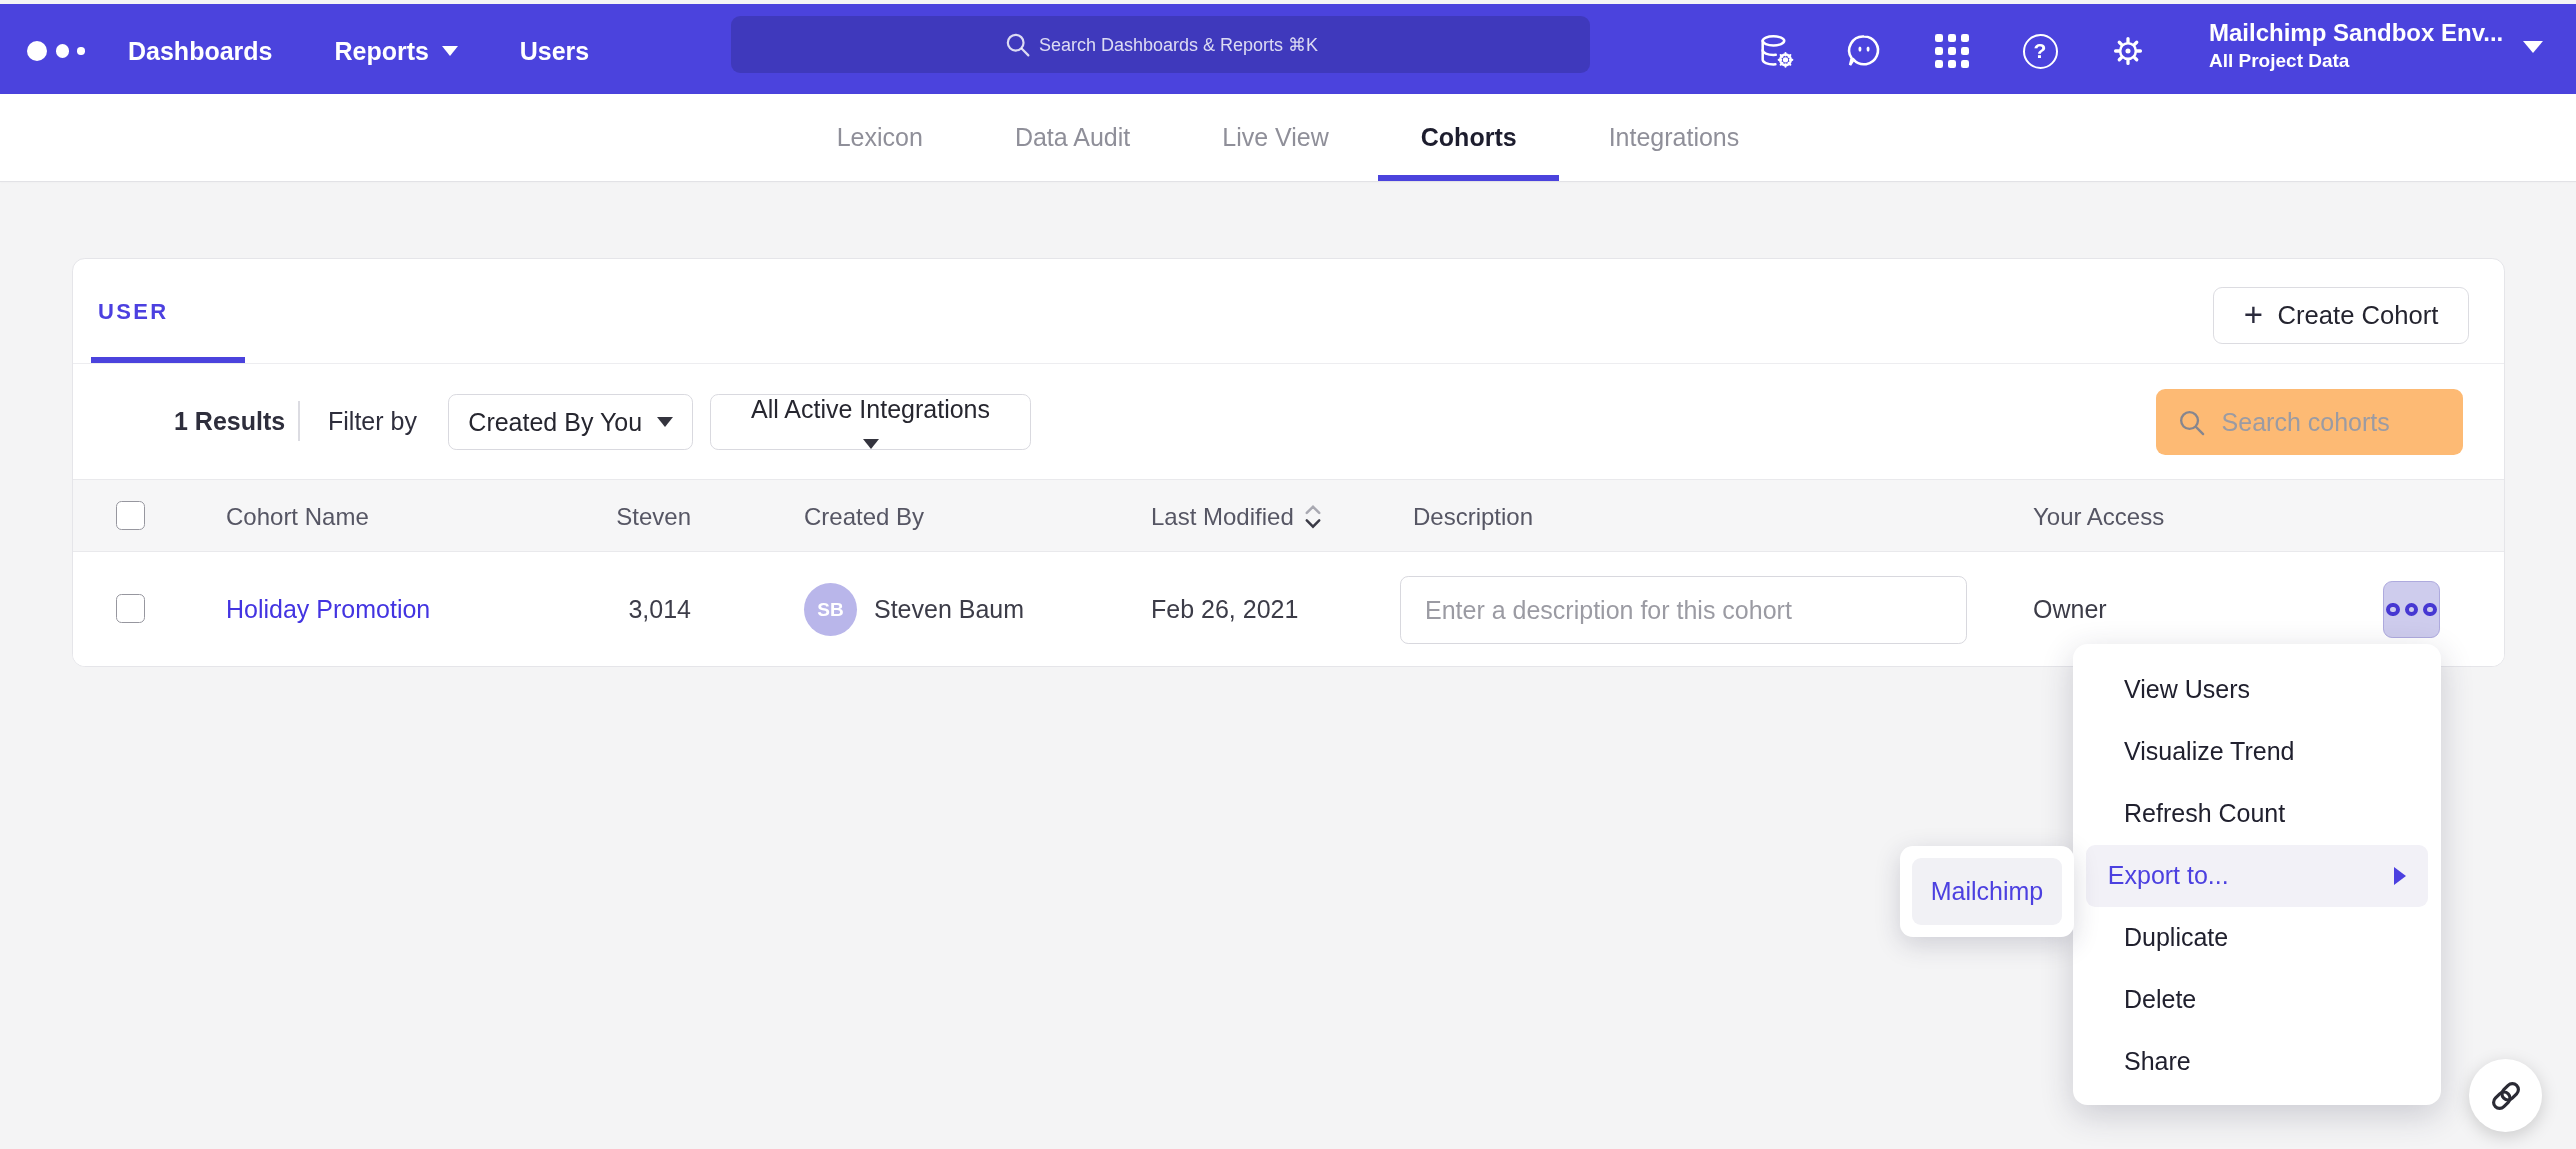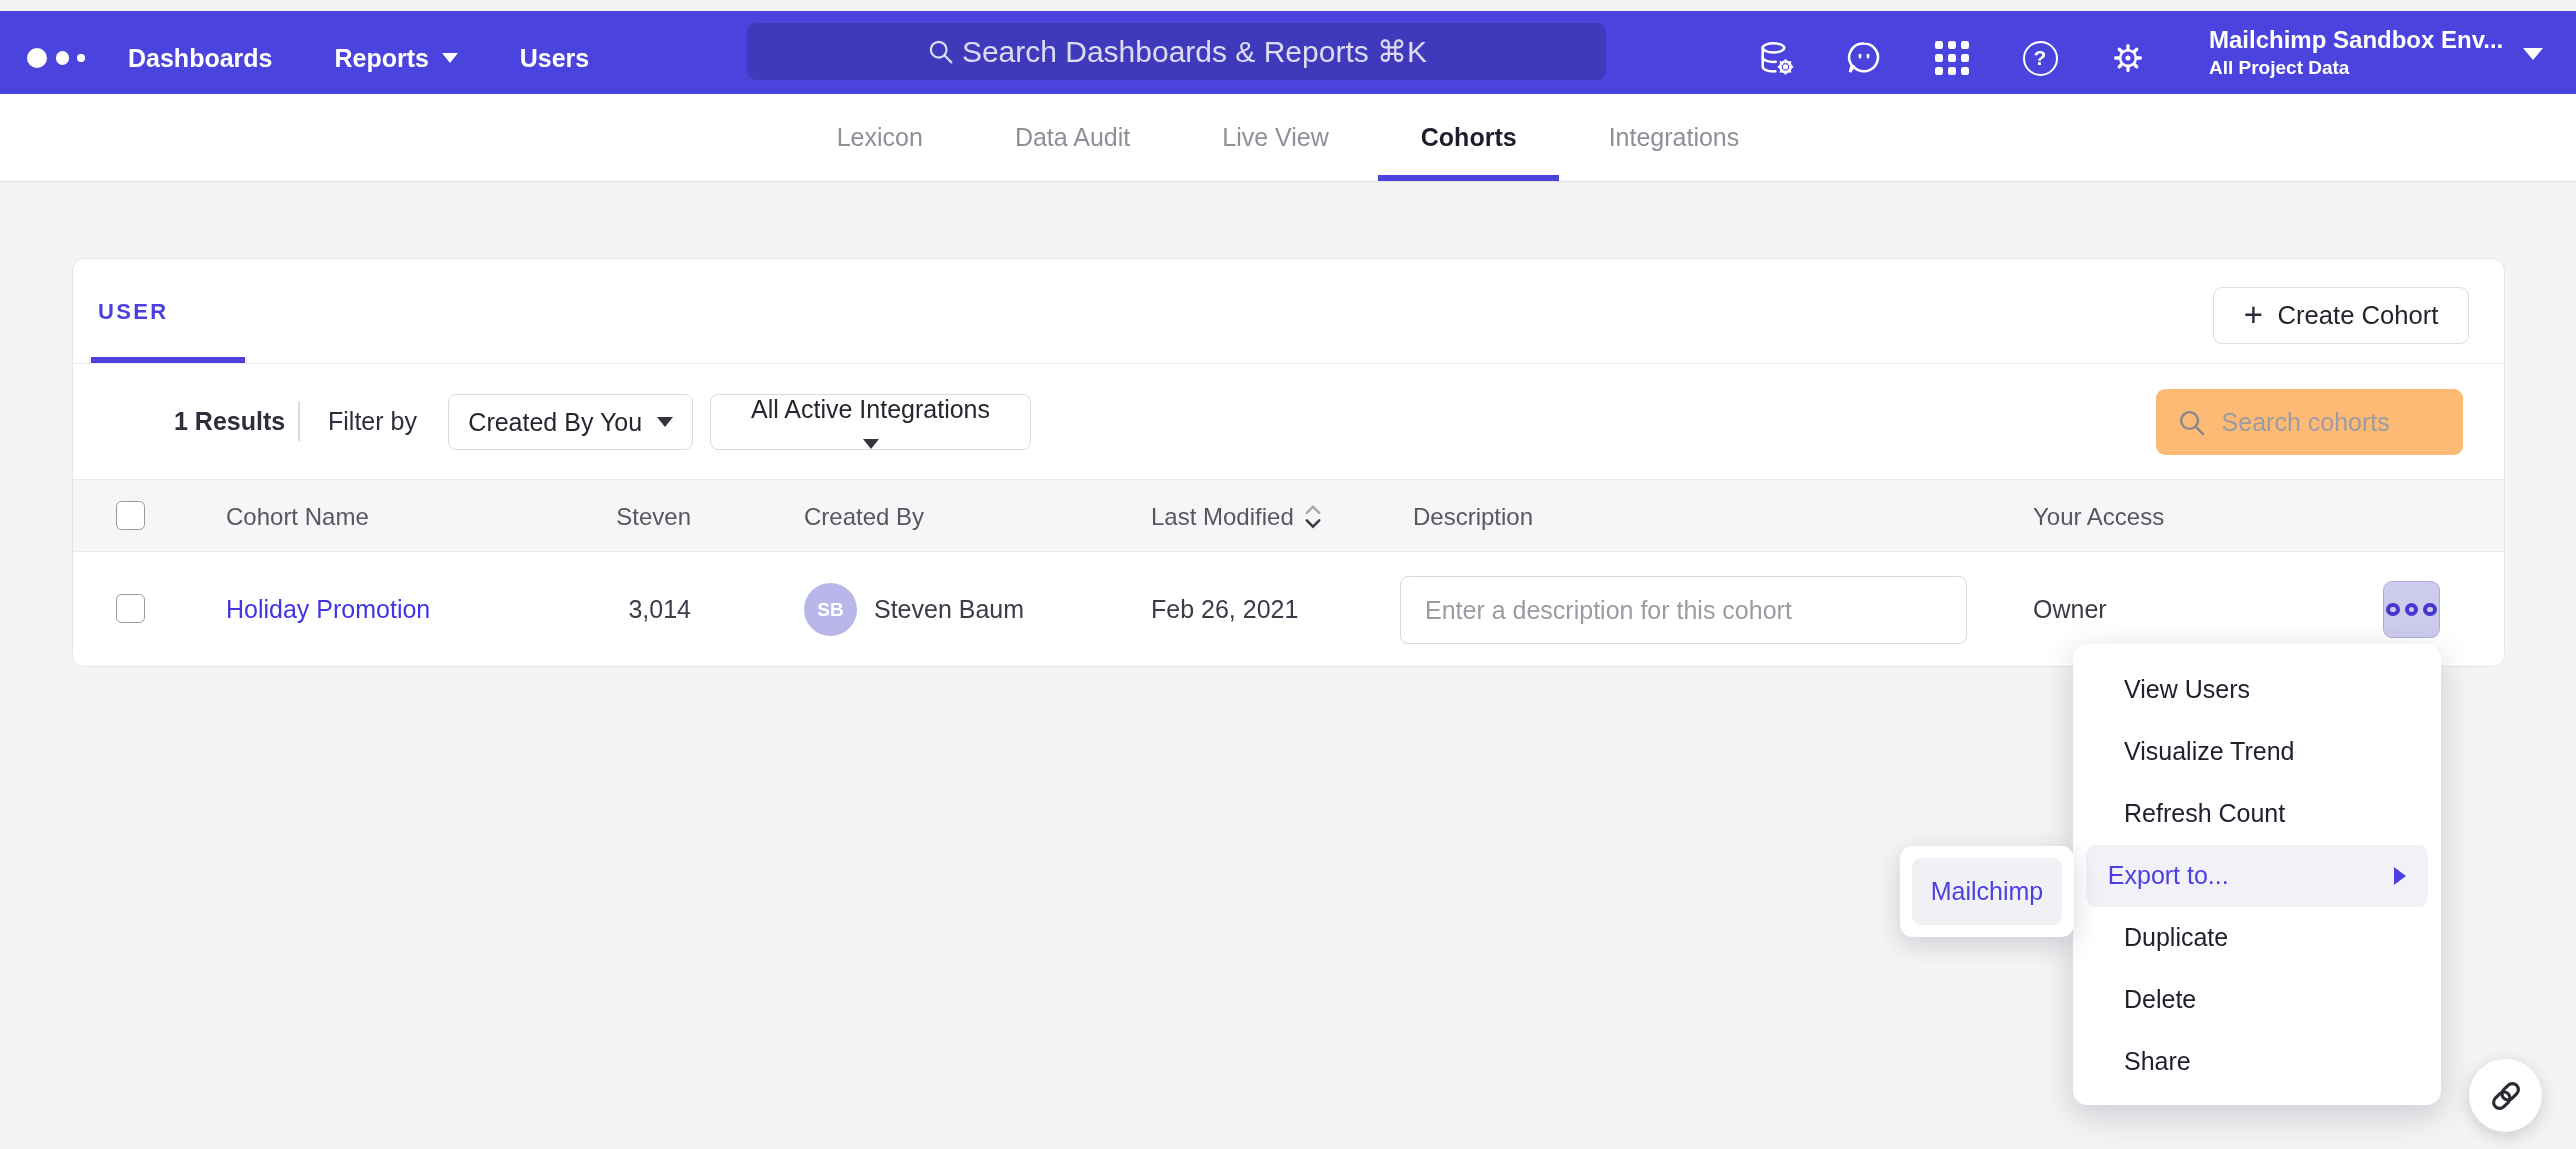--- a/index.html
+++ b/index.html
@@ -6,35 +6,35 @@
   html,body { width:2576px; height:1150px; }
   body {
     font-family:"Liberation Sans", sans-serif;
     background:#f4f4f5;
     position:relative;
     overflow:hidden;
     color:#2a2a36;
   }
   
   .topbar {
-    position:absolute; left:0; top:11px; width:2576px; height:94px;
+    position:absolute; left:0; top:4px; width:2576px; height:94px;
     background:#4b43dd; color:#fff;
   }
   .logo { position:absolute; left:27.4px; top:0; height:94px; display:flex; align-items:center; gap:8.2px; }
   .logo .d1{width:20px;height:20px;border-radius:50%;background:#fff;}
   .logo .d2{width:13.7px;height:13.7px;border-radius:50%;background:#fff;}
   .logo .d3{width:7.3px;height:7.3px;border-radius:50%;background:#fff;}
   .topnav { position:absolute; left:128px; top:0; height:94px; display:flex; align-items:center; gap:62px; }
   .topnav .navitem { font-size:25px; font-weight:700; color:#fff; display:flex; align-items:center; gap:12.8px; cursor:pointer; }
   .caret-down-sm { width:0; height:0; border-left:8.2px solid transparent; border-right:8.2px solid transparent; border-top:10px solid #fff; }
   .global-search {
     position:absolute; left:731px; top:12px; width:859px; height:57px;
     background:rgba(0,0,0,0.15); border-radius:9.1px;
     display:flex; align-items:center; justify-content:center; gap:7px;
-    color:rgba(255,255,255,0.82); font-size:30px; cursor:text;margin-left:16px;
+    color:rgba(255,255,255,0.82); font-size:18px; cursor:text;
   }
   .global-search svg { width:29px; height:29px; }
   .topicons { position:absolute; left:1755px; top:0; height:94px; display:flex; align-items:center; gap:46px; }
   .topicon { width:42px; height:42px; display:flex; align-items:center; justify-content:center; cursor:pointer; }
   .topicon svg { width:38px; height:38px; }
   .apps-grid { display:grid; grid-template-columns:repeat(3,8.2px); grid-template-rows:repeat(3,8.2px); gap:4.6px; }
   .apps-grid span { background:#fff; border-radius:2.3px; }
   .help-circle { width:35px; height:35px; border:2.7px solid #fff; border-radius:50%; display:flex; align-items:center; justify-content:center; font-size:21px; font-weight:700; color:#fff; }
   .project { position:absolute; left:2209px; top:12.8px; cursor:pointer; }
   .project .pname { font-size:24px; font-weight:700; line-height:31px; }

